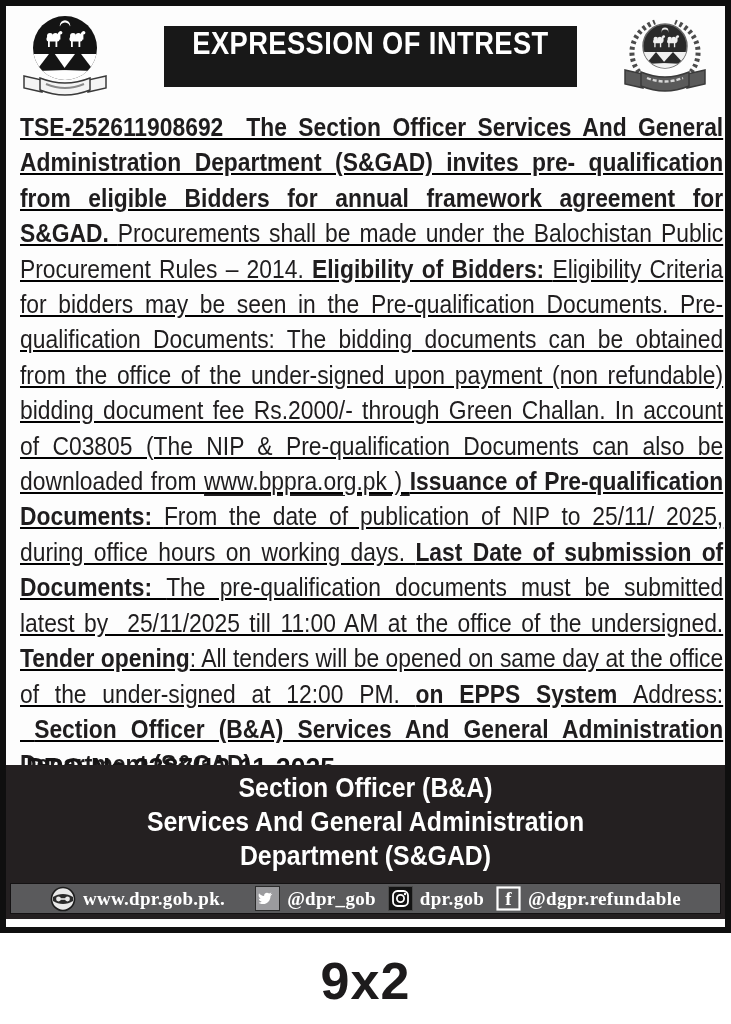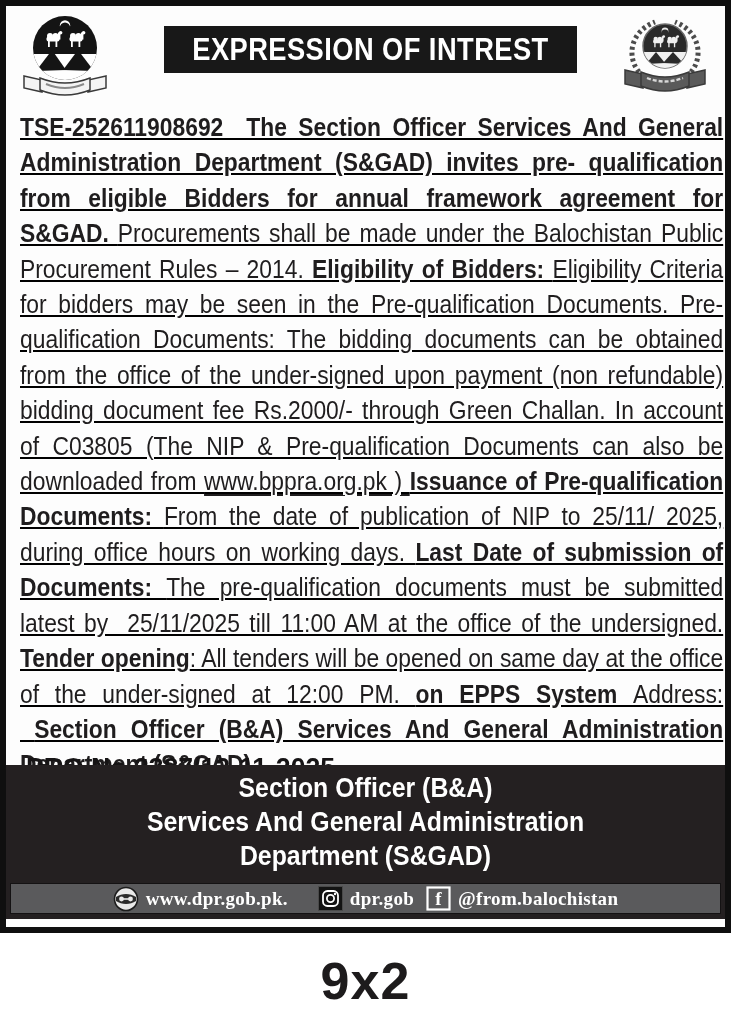--- a/index.html
+++ b/index.html
@@ -10,23 +10,23 @@
     border:6px solid #0f0f0f;
     background:#fdfdfd;
     overflow:hidden;
   }
   
   .header{display:flex;align-items:flex-start;padding:8px 8px 0 10px;height:84px;}
   .logo{flex:0 0 auto;}
   .title-box{
     flex:1 1 auto;
     margin:12px 36px 0 48px;
-    height:47px;
+    height:61px;
     background:#181818;
-    display:flex;align-items:center;justify-content:center;
+    display:flex;justify-content:center;
   }
   .title-text{
     color:#ffffff;font-weight:bold;font-size:31px;letter-spacing:0.5px;
     transform:scaleX(0.88);transform-origin:50% 50%;white-space:nowrap;
   }
   
   .body-wrap{margin:12px 12px 0 14px;text-decoration:underline;}
   .body-text{
     width:800px;
     transform:scaleX(0.879);transform-origin:0 0;
@@ -197,37 +197,44 @@
           <svg width="26" height="26" viewBox="0 0 26 26">
             <circle cx="13" cy="13" r="11.5" fill="#e9e9e9" stroke="#1c1c1c" stroke-width="1.6"></circle>
             <path d="M3,11 C9,7 17,7 23,11 L23,15 C17,19 9,19 3,15 Z" fill="#2b2b2b"></path>
             <circle cx="8.5" cy="13" r="2.4" fill="#e9e9e9"></circle>
             <circle cx="17.5" cy="13" r="2.4" fill="#e9e9e9"></circle>
             <path d="M8.5,13 L17.5,13" stroke="#e9e9e9" stroke-width="1.6"></path>
           </svg>
           <span class="lbl">www.dpr.gob.pk.</span>
         </div>
 
+        <div class="social-item">
+          <svg width="25" height="25" viewBox="0 0 25 25">
+            <rect x="0.5" y="0.5" width="24" height="24" fill="#9b9b9e" stroke="#2a2a2a"></rect>
+            <path d="M5,17.5 c5.5,2 10.5-1.5 10.5-7.5 l2-2.2 -2.3,0.6 1.3-1.9 -2.4,1 c-2.2-2-5.4-0.3-5,2.6 C6.8,10 4.9,8.4 4,7.2 c-1,2.5 0,4.5 1.7,5.6 -0.8,0.1-1.5,0-2-0.3 0.2,1.8 1.6,2.9 3,3.2 -0.9,0.7-2,0.9-3,0.7 0.4,0.7 0.8,1 1.3,1.1 z" fill="#ffffff"></path>
+          </svg>
+          <span class="lbl">@dpr_gob</span>
+        </div>
 
         <div class="social-item">
           <svg width="25" height="25" viewBox="0 0 25 25">
             <rect x="0.5" y="0.5" width="24" height="24" fill="#131313" stroke="#4a4a4a"></rect>
             <rect x="5" y="5" width="15" height="15" rx="4.5" fill="none" stroke="#ffffff" stroke-width="1.8"></rect>
             <circle cx="12.5" cy="12.5" r="3.6" fill="none" stroke="#ffffff" stroke-width="1.8"></circle>
             <circle cx="17" cy="8" r="1.2" fill="#ffffff"></circle>
           </svg>
           <span class="lbl">dpr.gob</span>
         </div>
 
         <div class="social-item">
           <svg width="25" height="25" viewBox="0 0 25 25">
             <rect x="1.5" y="1.5" width="22" height="22" fill="none" stroke="#ffffff" stroke-width="2.2"></rect>
             <text x="12.5" y="19" text-anchor="middle" font-family="Liberation Serif, serif" font-weight="bold" font-size="19" fill="#ffffff">f</text>
           </svg>
-          <span class="lbl">@from.balochistan</span>
+          <span class="lbl">@dgpr.refundable</span>
         </div>
 
       </div>
     </div>
   </div>
 </div>
 
 <div class="size-tag">9x2</div>
 
 </body></html>

